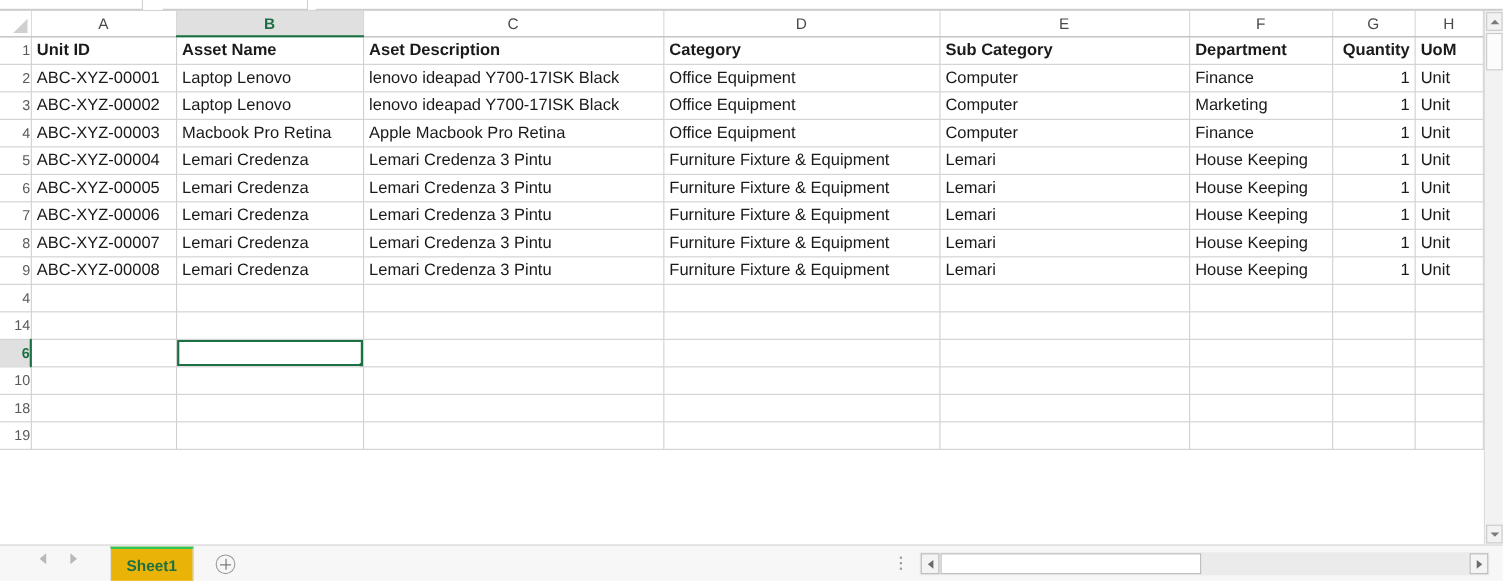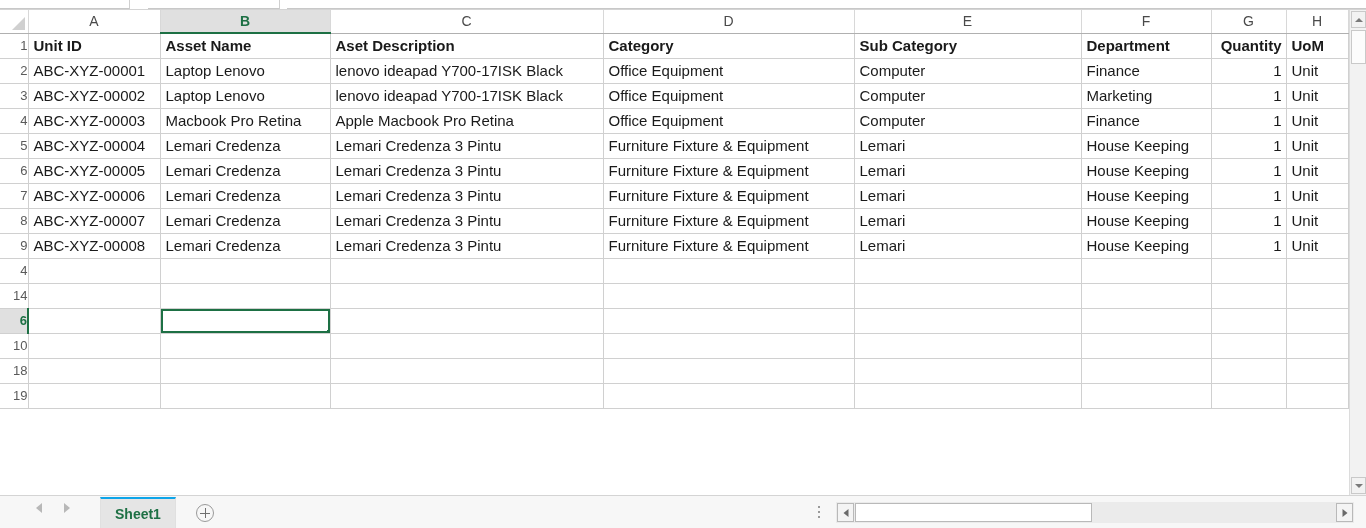--- a/index.html
+++ b/index.html
@@ -224,22 +224,22 @@
     border-bottom: 5px solid transparent;
     border-left: 6px solid #b8b8b8;
   }
   .sheettab {
     position: absolute;
     left: 100px; top: 1px;
     height: 31px;
     padding: 0 14px;
     display: flex;
     align-items: center;
-    background: #e5e5e5;
-    border-top: 2px solid #0ea5e9;
+    background: #eab308;
+    border-top: 2px solid #22c55e;
     border-left: 1px solid #e0e0e0;
     border-right: 1px solid #e0e0e0;
     box-sizing: border-box;
     font-size: 14px;
     font-weight: bold;
     color: #1d7044;
   }
   .addsheet {
     position: absolute;
     left: 196px; top: 8px;

